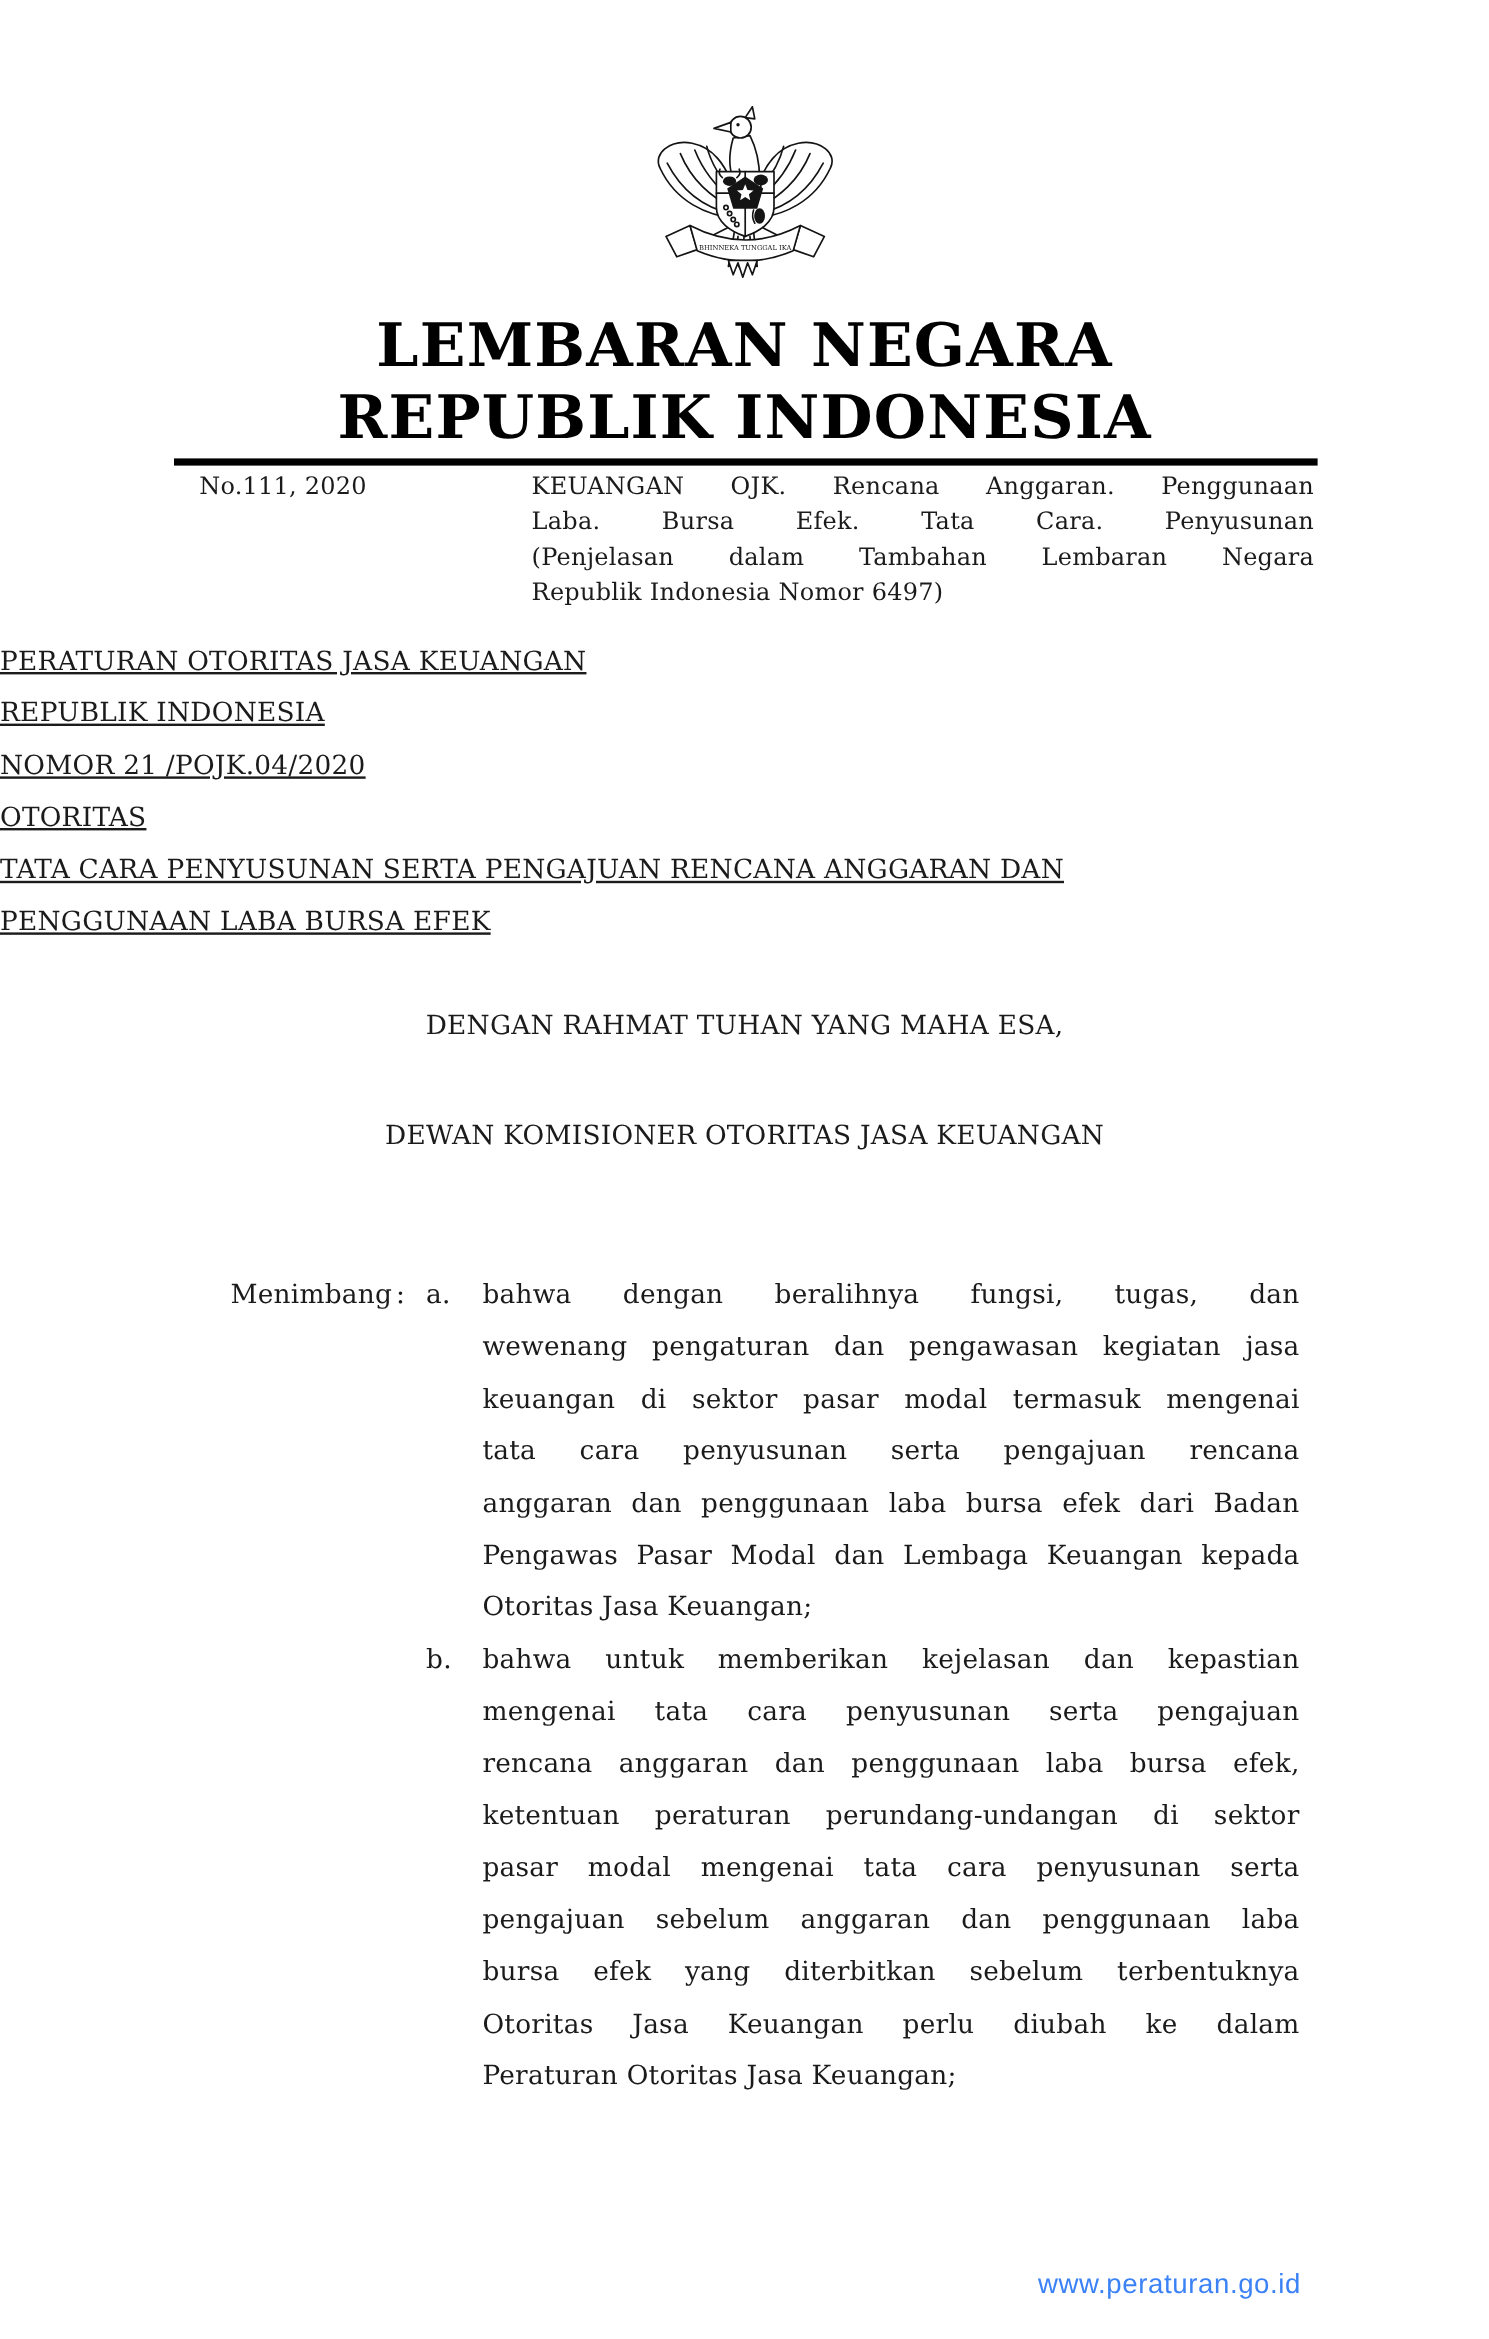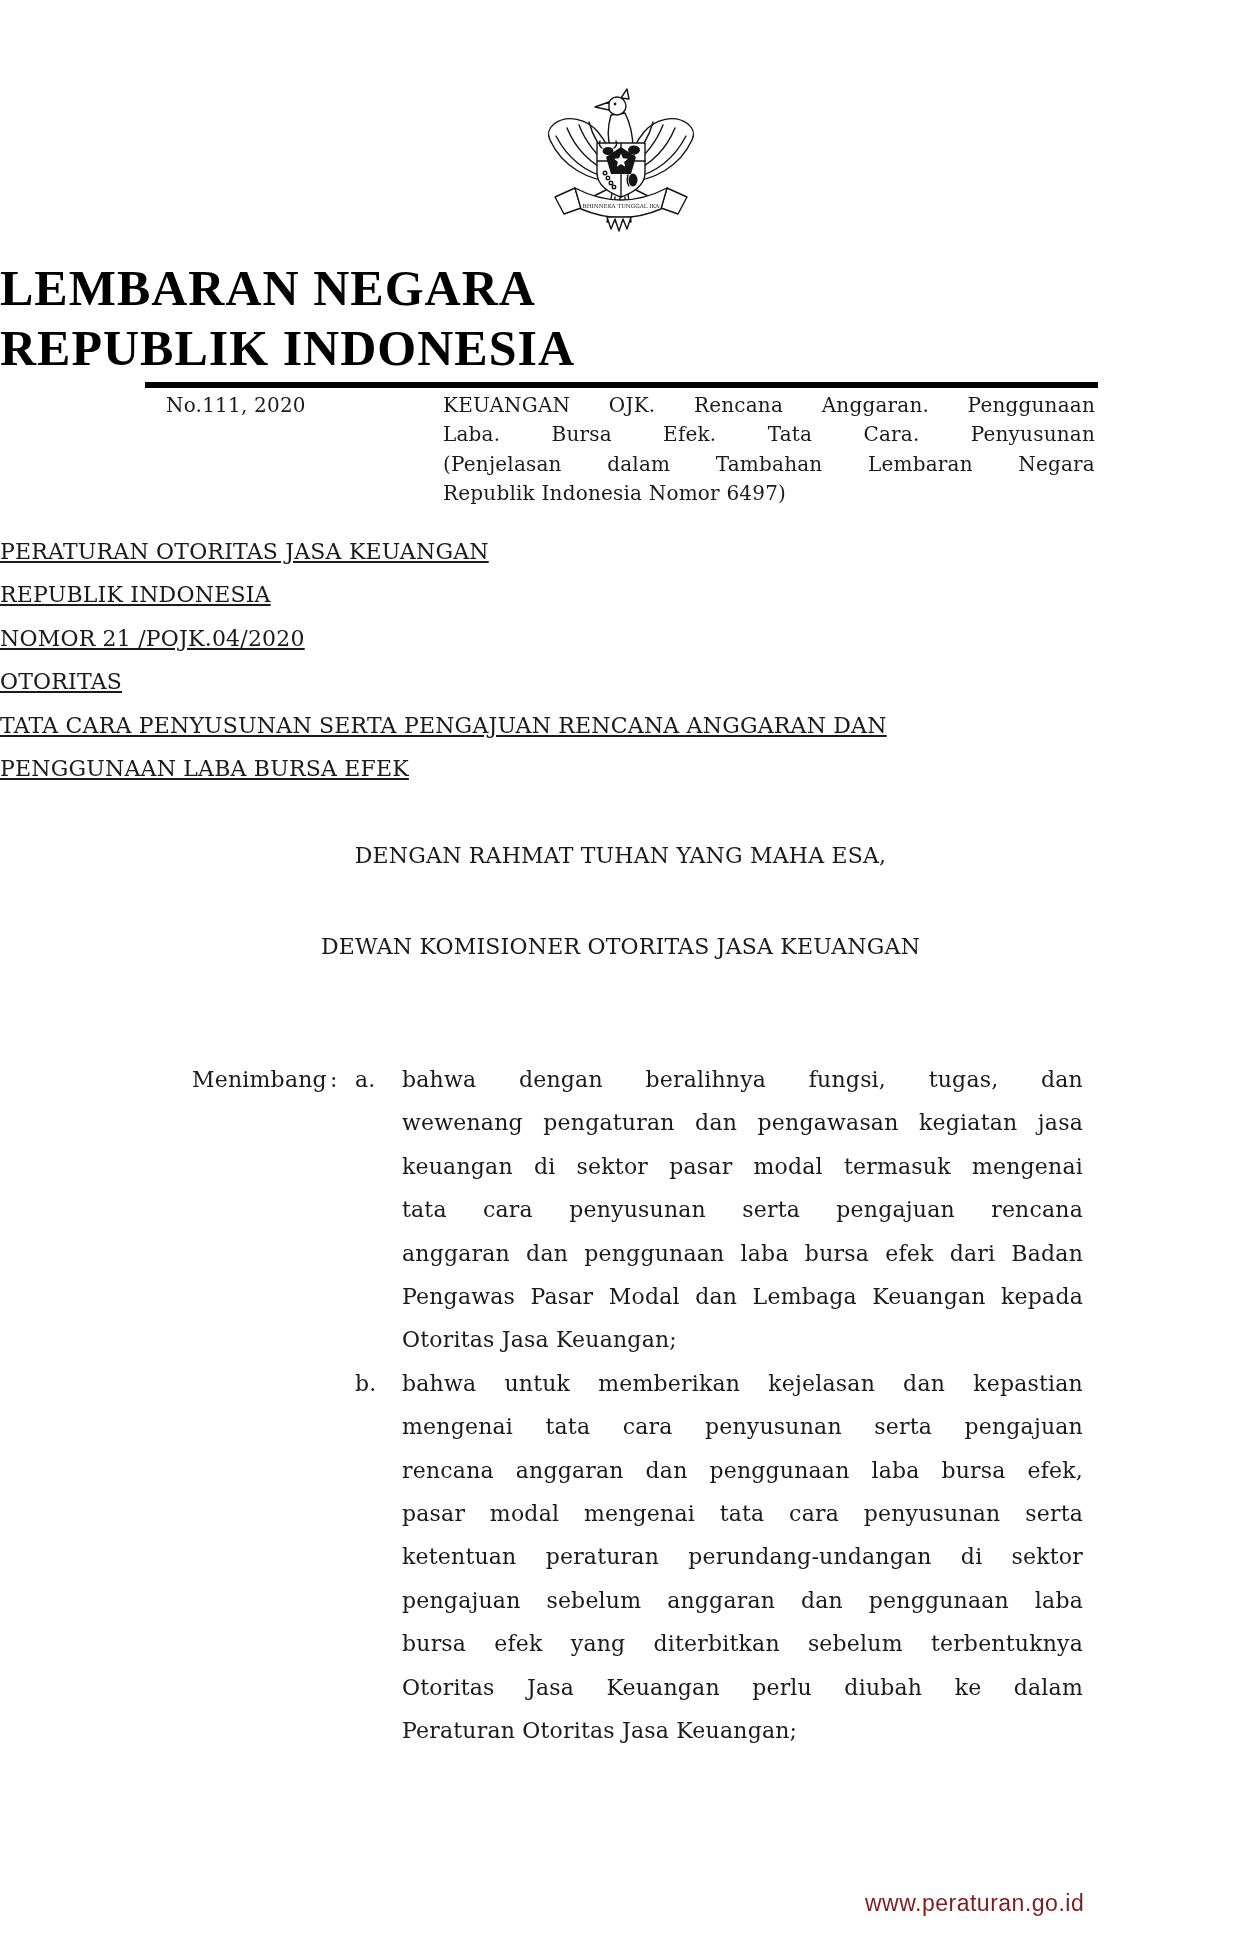--- a/index.html
+++ b/index.html
@@ -7,22 +7,22 @@
   .page {
     position:relative; width:1241px; height:1949px; margin:0 auto;
     background:#ffffff; color:#1b1b1b; overflow:hidden;
     font-family:"DejaVu Serif", serif;
   }
   .emblem { position:absolute; left:541px; top:84px; width:160px; height:162px; }
   .emblem svg { width:100%; height:100%; }
 
   .masthead {
     position:absolute; left:0; top:258px; width:100%;
-    font-weight:bold; color:#000;
-    font-size:50px; line-height:60px; letter-spacing:1px;font-family:Liberation Serif, serif;
+    text-align:center; font-weight:bold; color:#000;
+    font-size:50px; line-height:60px; letter-spacing:1px;
   }
   .rule { position:absolute; left:145px; top:382px; width:953px; height:6px; background:#000; }
 
   .gazette-info {
     position:absolute; left:150px; top:391px; width:948px;
     font-size:20px; line-height:29.4px; letter-spacing:0.2px;
   }
   .issue-number { position:absolute; left:16px; top:0; white-space:nowrap; }
   .subject { position:absolute; left:293px; top:0; width:652px; }
 
@@ -49,21 +49,21 @@
   .c-label { position:absolute; left:2px; top:0; white-space:nowrap;margin-left:40px; }
   .c-colon { position:absolute; left:180px; top:0; }
   .c-marker { position:absolute; left:205px; }
   .c-lines  { position:absolute; left:252px; width:681px; }
   .m-a, .l-a { top:0; }
   .m-b, .l-b { top:303.8px; }
 
   .footer-url {
     position:absolute; left:865px; top:1890px;
     font-family:"Liberation Sans", sans-serif;
-    font-size:23px; color:#7f1d1d; letter-spacing:0.5px; white-space:nowrap;
+    font-size:23px; color:#3b82f6; letter-spacing:0.5px; white-space:nowrap;
   }
   .g-stroke { fill:none; stroke:#141414; stroke-width:1.4; stroke-linejoin:round; stroke-linecap:round; }
   .g-white  { fill:#ffffff; stroke:#141414; stroke-width:1.4; stroke-linejoin:round; }
   .g-dark   { fill:#141414; stroke:none; }
 </style>
 </head>
 <body>
 
 <div class="page">
 
@@ -183,22 +183,22 @@
       <div class="jl">anggaran dan penggunaan laba bursa efek dari Badan</div>
       <div class="jl">Pengawas Pasar Modal dan Lembaga Keuangan kepada</div>
       <div class="jl-last">Otoritas Jasa Keuangan;</div>
     </div>
 
     <div class="c-marker m-b">b.</div>
     <div class="c-lines l-b">
       <div class="jl">bahwa untuk memberikan kejelasan dan kepastian</div>
       <div class="jl">mengenai tata cara penyusunan serta pengajuan</div>
       <div class="jl">rencana anggaran dan penggunaan laba bursa efek,</div>
+      <div class="jl">ketentuan peraturan perundang-undangan di sektor</div>
       <div class="jl">pasar modal mengenai tata cara penyusunan serta</div>
-      <div class="jl">ketentuan peraturan perundang-undangan di sektor</div>
       <div class="jl">pengajuan sebelum anggaran dan penggunaan laba</div>
       <div class="jl">bursa efek yang diterbitkan sebelum terbentuknya</div>
       <div class="jl">Otoritas Jasa Keuangan perlu diubah ke dalam</div>
       <div class="jl-last">Peraturan Otoritas Jasa Keuangan;</div>
     </div>
   </div>
 
   <div class="footer-url">www.peraturan.go.id</div>
 
 </div>

